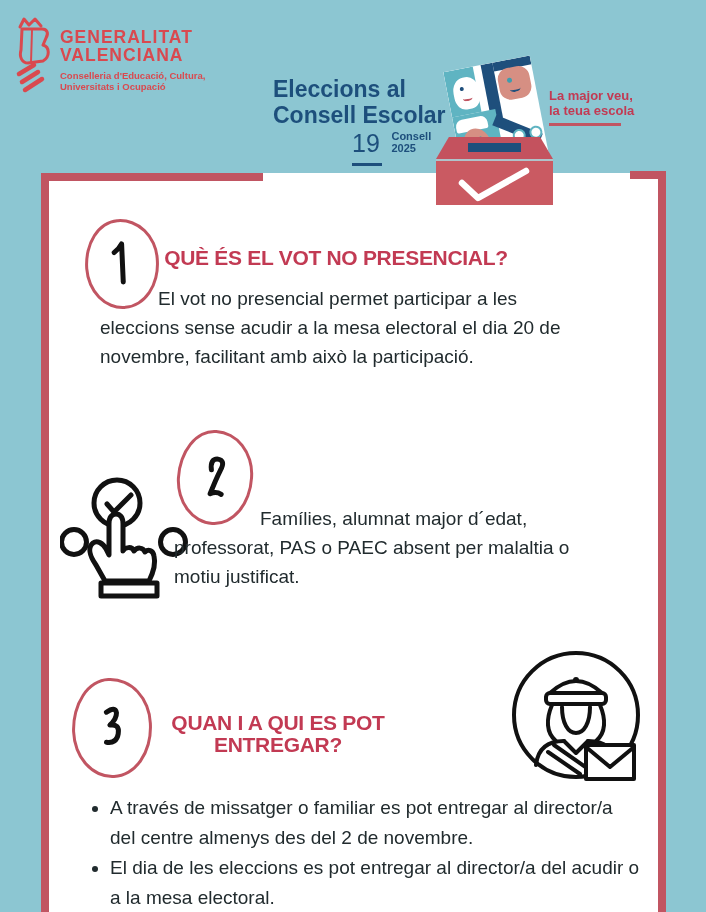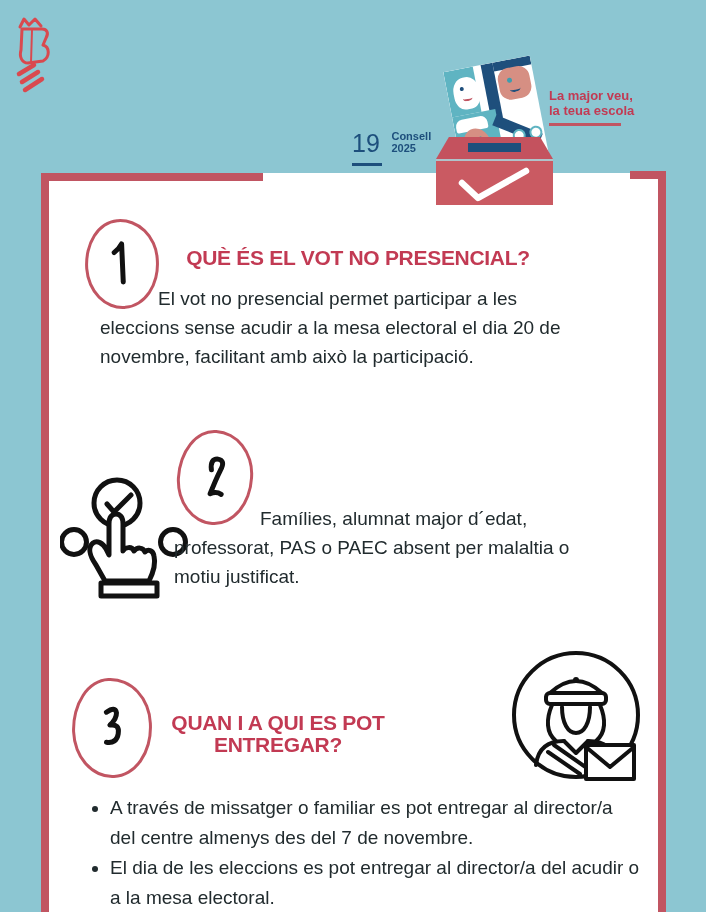--- a/index.html
+++ b/index.html
@@ -57,21 +57,21 @@
   .frame-left { left:41px; top:173px; width:8px; height:739px; }
   .frame-right { left:658px; top:171px; width:8px; height:741px; }
 
   
   .num-circle { position:absolute; border:3.5px solid #C15562; border-radius:48% 52% 50% 50% / 53% 47% 52% 48%;
                 display:flex; align-items:center; justify-content:center; z-index:6; background:#fff; }
   .c1 { left:85px; top:219px; width:74px; height:90px; transform:rotate(-4deg); }
   .c2 { left:177px; top:430px; width:76px; height:95px; transform:rotate(3deg); }
   .c3 { left:72px; top:678px; width:80px; height:100px; transform:rotate(-2deg); }
   .heading { position:absolute; color:#C23A53; font-weight:bold; font-size:21px; letter-spacing:-0.3px; white-space:nowrap; transform:translateX(-50%); z-index:6; }
-  .h1 { left:358px; top:246px;text-align:center; }
+  .h1 { left:336px; top:246px;text-align:center; }
   .h2 { left:407px; top:449px; }
   .h3 { left:278px; top:712px; white-space:normal; width:230px; text-align:center; line-height:22px; }
   .body-text { position:absolute; color:#212B2E; font-size:19px; line-height:29px; z-index:6; }
   .p1 { left:100px; top:284px; width:480px; text-indent:58px; }
   .p2 { left:174px; top:504px; width:408px; text-indent:86px; }
   .hand-icon { position:absolute; left:60px; top:477px; z-index:6; }
   .postman-icon { position:absolute; left:510px; top:649px; z-index:6; }
   .bullets { position:absolute; left:86px; top:793px; width:556px; z-index:6; }
   .bullets li { margin-left:24px; color:#212B2E; font-size:19px; line-height:29.5px; margin-bottom:1px; }
 </style>
@@ -82,22 +82,34 @@
 
   <div class="logo">
     <svg class="emblem" viewBox="0 0 40 86" fill="none" stroke="#D9494F" stroke-linecap="round" stroke-linejoin="round">
       <path d="M7,11 L11,3 L16,9 L22,3 L28,10" stroke-width="3"></path>
       <path d="M9,13 H29 C34,13 36,17 33,22 L30,29 C37,31 37,41 30,45 L15,47 C9,47 6,41 8,34 Z" stroke-width="3"></path>
       <path d="M19,14 L18,46" stroke-width="2"></path>
       <path d="M6,58 L21,49" stroke-width="4.5"></path>
       <path d="M9,66 L25,56" stroke-width="4.5"></path>
       <path d="M12,74 L29,63" stroke-width="4.5"></path>
     </svg>
-  </div>
-
+    <div class="brand">
+      <div class="brand-line">GENERALITAT</div>
+      <div class="brand-line">VALENCIANA</div>
+      <div class="dept">
+        <div>Conselleria d'Educació, Cultura,</div>
+        <div>Universitats i Ocupació</div>
+      </div>
+    </div>
+  </div>
+
+  <div class="title-block">
+    <div>Eleccions al</div>
+    <div>Consell Escolar</div>
+  </div>
 
   <div class="date-row">
     <div class="date-day">
       <span>19</span>
       <div class="date-underline"></div>
     </div>
     <div class="date-monthyear">
       <div>Consell</div>
       <div>2025</div>
     </div>
@@ -187,17 +199,17 @@
     <path d="M90,56 C96,70 96,84 86,92" stroke-width="4"></path>
     <path d="M52,58 C52,74 58,84 66,84 C74,84 80,74 80,58" stroke-width="4"></path>
     <path d="M54,92 L66,104 L78,92" stroke-width="4"></path>
     <path d="M26,116 C28,98 40,92 54,92" stroke-width="4"></path>
     <path d="M106,116 C104,98 92,92 78,92" stroke-width="4"></path>
     <path d="M44,96 L84,124 M38,103 L70,125" stroke-width="4"></path>
     <rect x="76" y="96" width="48" height="34" stroke-width="4" fill="#fff"></rect>
     <path d="M76,98 L100,118 L124,98" stroke-width="4"></path>
   </svg>
   <ul class="bullets">
-    <li>A través de missatger o familiar es pot entregar al director/a del centre almenys des del 7 de novembre.</li>
+    <li>A través de missatger o familiar es pot entregar al director/a del centre almenys des del 2 de novembre.</li>
     <li>El dia de les eleccions es pot entregar al director/a del acudir o a la mesa electoral.</li>
   </ul>
 
 </div>
 
 </body></html>

